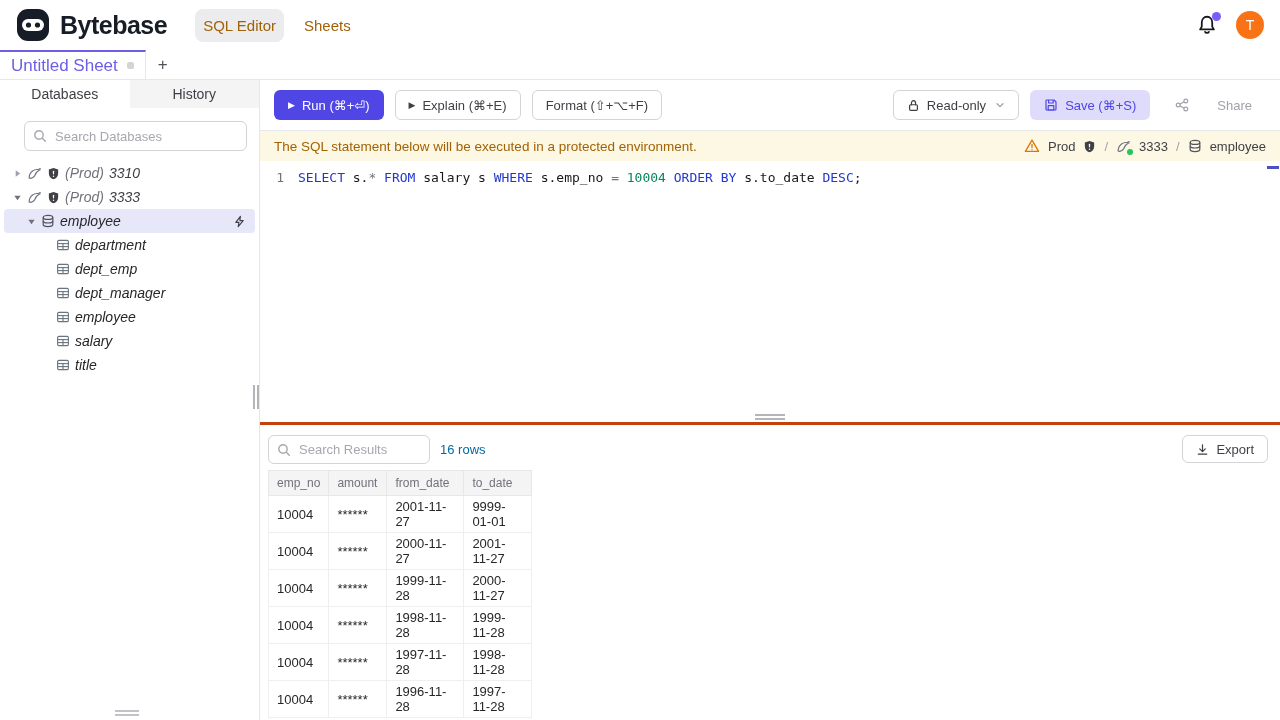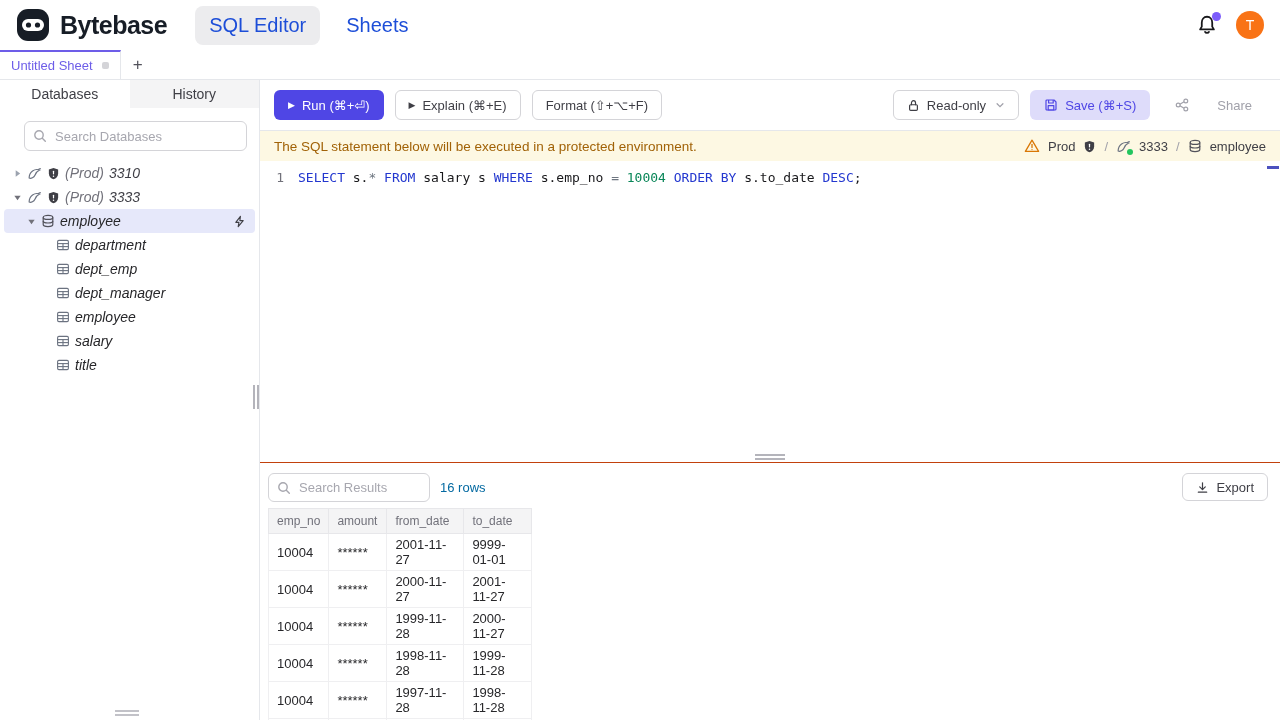--- a/index.html
+++ b/index.html
@@ -4,32 +4,32 @@
 <style>
   * { box-sizing: border-box; margin: 0; padding: 0; }
   html, body { width: 1280px; height: 720px; overflow: hidden; background: #fff;
     font-family: "Liberation Sans", sans-serif; -webkit-font-smoothing: antialiased; }
 
   
   .topbar { height: 50px; display: flex; padding: 0 16px; background: #fff; }
   .logo-group { display: flex; align-items: center; gap: 10px; }
   .brand { font-size: 25px; font-weight: 800; color: #171d26; letter-spacing: -0.5px; }
   .topnav { display: flex; align-items: center; gap: 12px; margin-left: 28px; }
-  .nav-item { font-size: 20px; font-weight: 500; color: #1d4ed8; padding: 8px 14px; border-radius: 8px; cursor: pointer; }
+  .nav-item { font-size: 15px; font-weight: 500; color: #a16207; padding: 8px 8px; border-radius: 8px; cursor: pointer; }
   .nav-item.active { background: #ececee; }
   .topbar-right { margin-left: auto; display: flex; align-items: center; gap: 18px; }
   .bell-wrap { position: relative; width: 22px; height: 22px; }
   .bell-dot { position: absolute; top: -2px; right: -3px; width: 9px; height: 9px; border-radius: 50%; background: #7c5cfa; }
   .avatar { width: 28px; height: 28px; border-radius: 50%; background: #f97316; color: #fff;
     display: flex; align-items: center; justify-content: center; font-size: 14px; font-weight: 500; }
 
   
   .tabstrip { height: 30px; border-bottom: 1px solid #e5e7eb; display: flex; align-items: stretch; background: #fff; }
   .sheet-tab { display: flex; align-items: center; gap: 9px; padding: 0 11px;
-    border-top: 2px solid #6d5de8; border-right: 1px solid #e5e7eb; color: #6d5de8; font-size: 13px; cursor: pointer; }
+    border-top: 2px solid #6d5de8; border-right: 1px solid #e5e7eb; color: #6d5de8; font-size: 17px; cursor: pointer; }
   .dirty-dot { width: 7px; height: 7px; border-radius: 2px; background: #d4d4d8; }
   .new-tab { width: 34px; display: flex; align-items: center; justify-content: center;
     color: #52525b; font-size: 17px; cursor: pointer; }
 
   
   .workspace { display: flex; height: 640px; }
 
   
   .sidebar { width: 260px; border-right: 1px solid #e5e7eb; position: relative; display: flex; flex-direction: column; background: #fff; }
   .sidebar-tabs { display: flex; height: 28px; background: #f4f4f5; flex-shrink: 0; }
@@ -86,21 +86,21 @@
   .gutter { width: 38px; text-align: right; padding-right: 14px; color: #71717a; flex-shrink: 0; }
   .tok-kw { color: #2337cf; }
   .tok-num { color: #098658; }
   .tok-op { color: #6e7681; }
   .tok-id { color: #18181b; }
   .ruler-mark { position: absolute; top: 5px; right: 1px; width: 12px; height: 3px; background: #4c51bf; }
   .h-grip { position: absolute; bottom: 2px; left: 50%; transform: translateX(-50%); display: flex; flex-direction: column; gap: 2px; }
   .h-grip i { width: 30px; height: 2px; background: #b4b4bb; }
 
   
-  .results { height: 258px; border-top: 1px solid #c2410c; padding: 9px 12px 0 8px; background: #fff; }
+  .results { height: 298px; border-top: 3px solid #c2410c; padding: 9px 12px 0 8px; background: #fff; }
   .results-header { display: flex; align-items: center; height: 30px; margin-bottom: 6px; }
   .results-search { position: relative; width: 162px; }
   .results-search input { width: 100%; height: 29px; border: 1px solid #d4d4d8; border-radius: 6px;
     padding: 0 8px 0 30px; font-size: 13px; outline: none; font-family: inherit; }
   .results-search input::placeholder { color: #a7a7af; }
   .row-count { margin-left: 10px; font-size: 13px; color: #0369a1; }
   .export-btn { margin-left: auto; height: 28px; }
 
   table.result-table { border-collapse: collapse; table-layout: fixed; }
   table.result-table th { background: #f4f4f5; font-weight: 400; font-size: 12px; color: #71717a;

